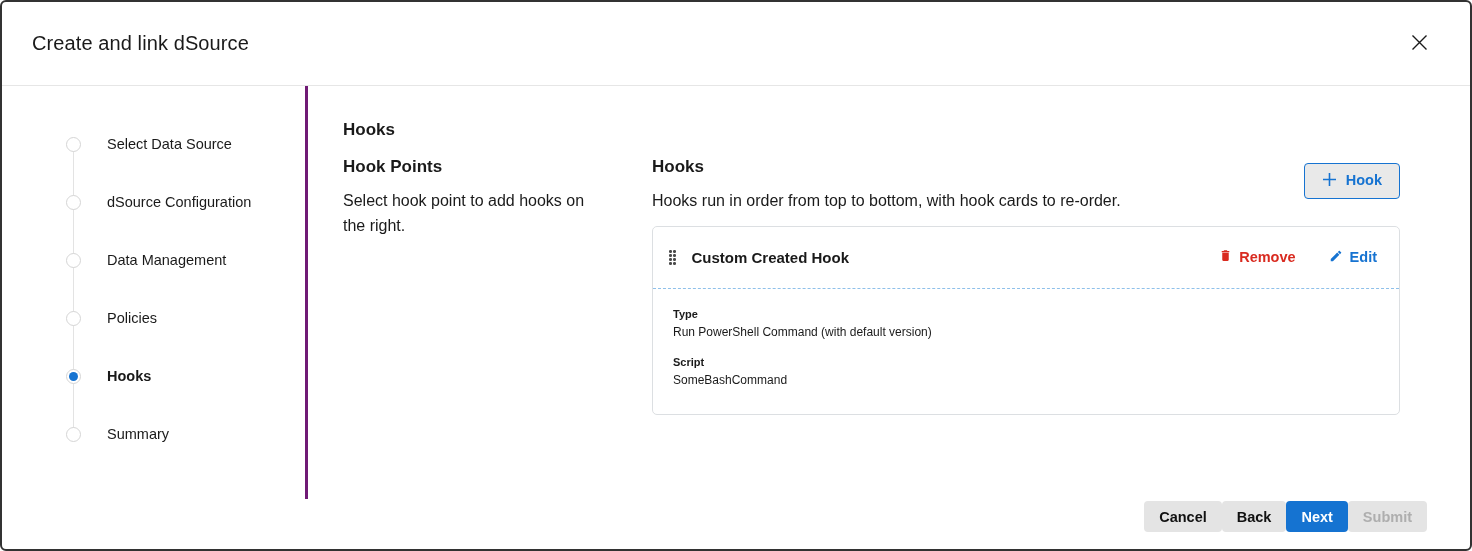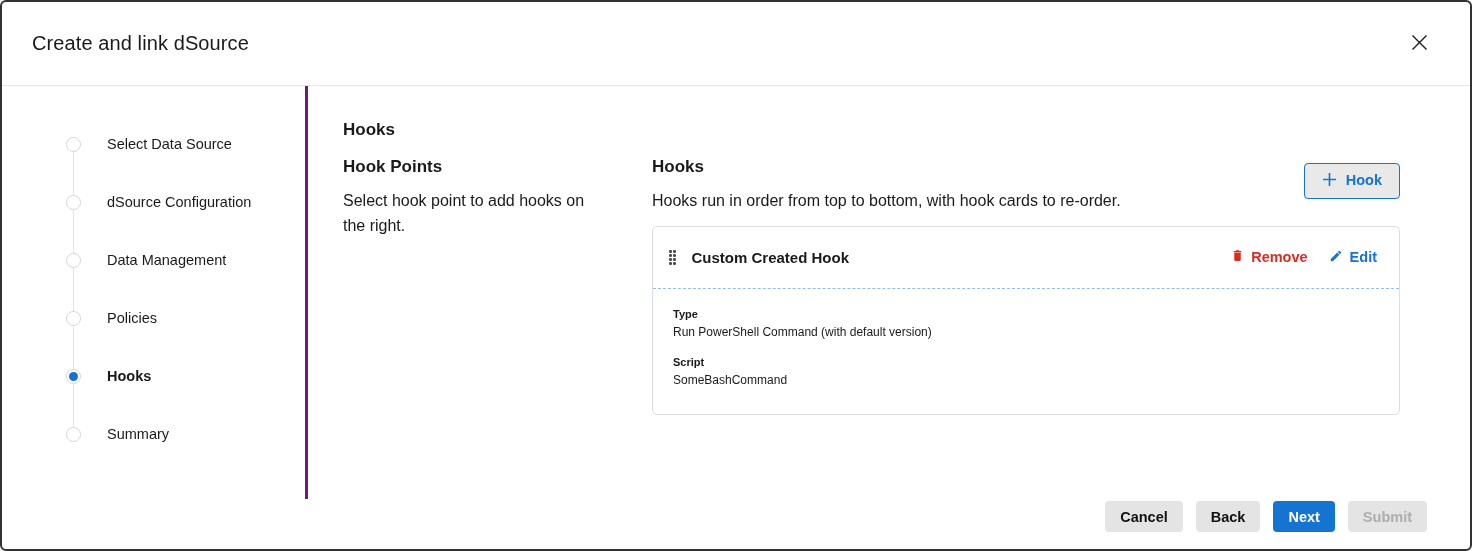--- a/index.html
+++ b/index.html
@@ -179,21 +179,21 @@
     gap: 1.5px;
     margin-right: 16px;
     cursor: grab;
   }
   .drag-handle i { background: #4a4a4a; border-radius: 50%; }
   .hook-card-title { font-size: 15px; font-weight: bold; }
   .hook-card-actions {
     margin-left: auto;
     display: flex;
     align-items: center;
-    gap: 21px;
+    gap: 33px;
   }
   .action-btn {
     display: flex;
     align-items: center;
     gap: 7px;
     background: none;
     border: none;
     font-family: inherit;
     font-size: 14.5px;
     font-weight: bold;
@@ -204,21 +204,20 @@
   .hook-card-body { padding: 19px 20px 27px 20px; }
   .field + .field { margin-top: 17px; }
   .field-label { font-size: 11px; font-weight: bold; }
   .field-value { font-size: 12px; margin-top: 5px; }
   
   .footer {
     position: absolute;
     right: 43px;
     bottom: 17px;
     display: flex;
-    gap: 13px;
   }
   .btn {
     height: 31px;
     padding: 0 15px;
     border: none;
     border-radius: 4px;
     font-family: inherit;
     font-size: 14.5px;
     font-weight: bold;
     cursor: pointer;

